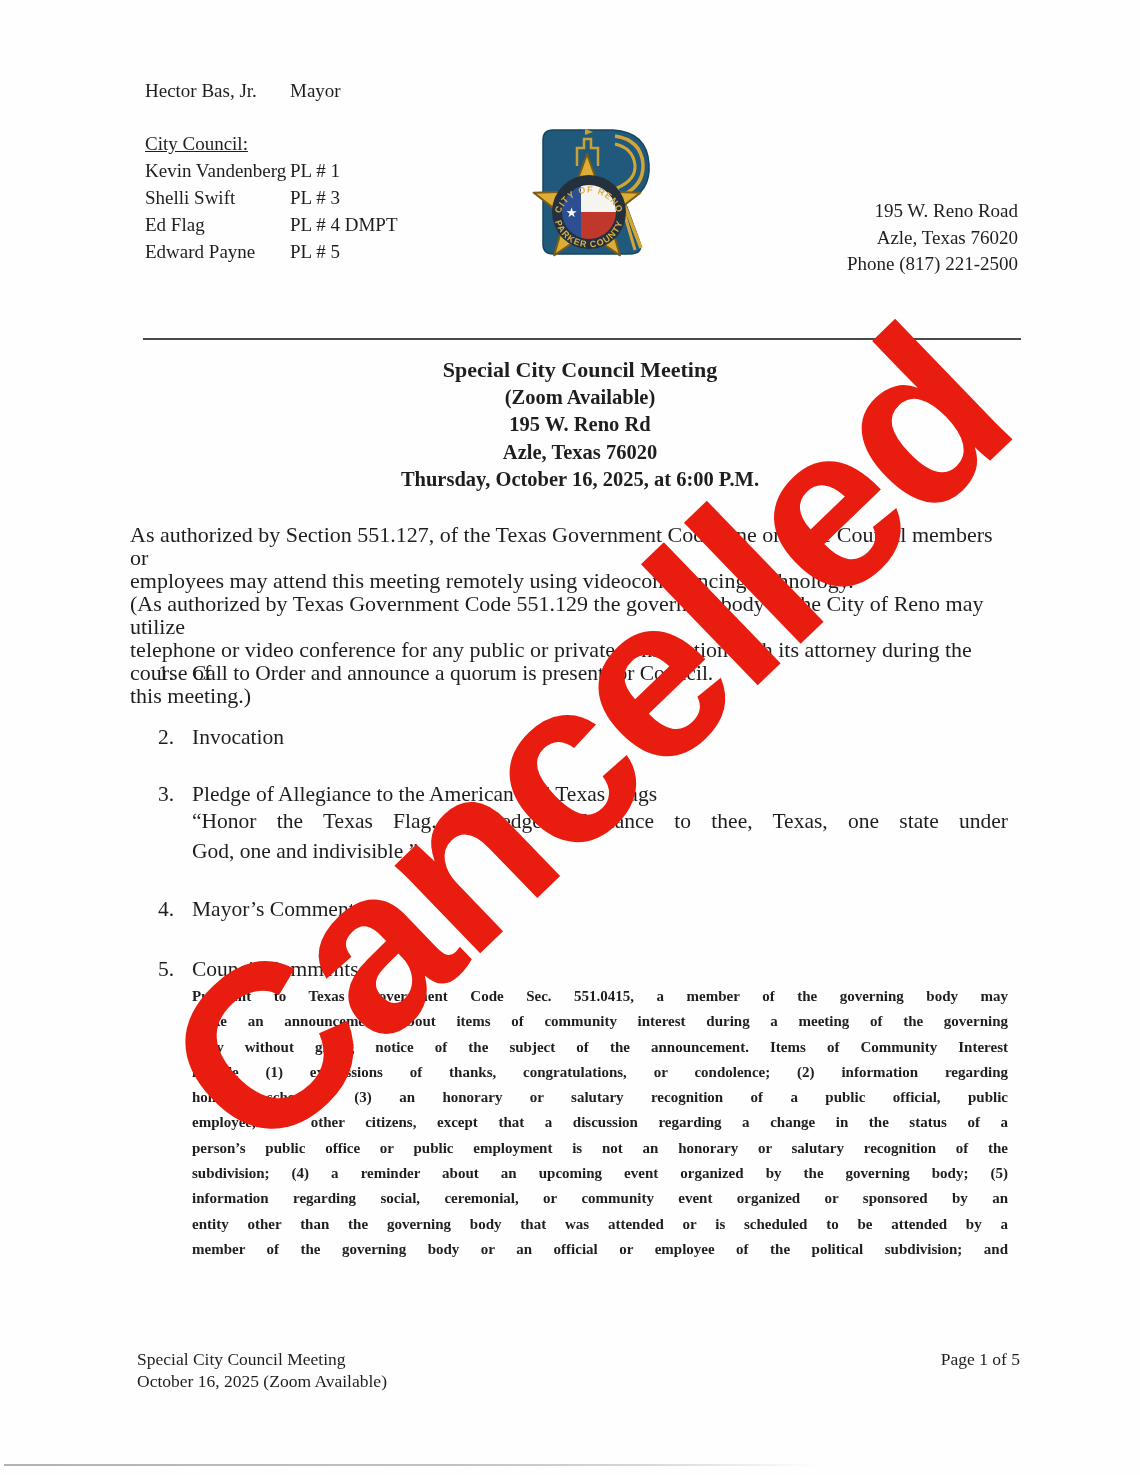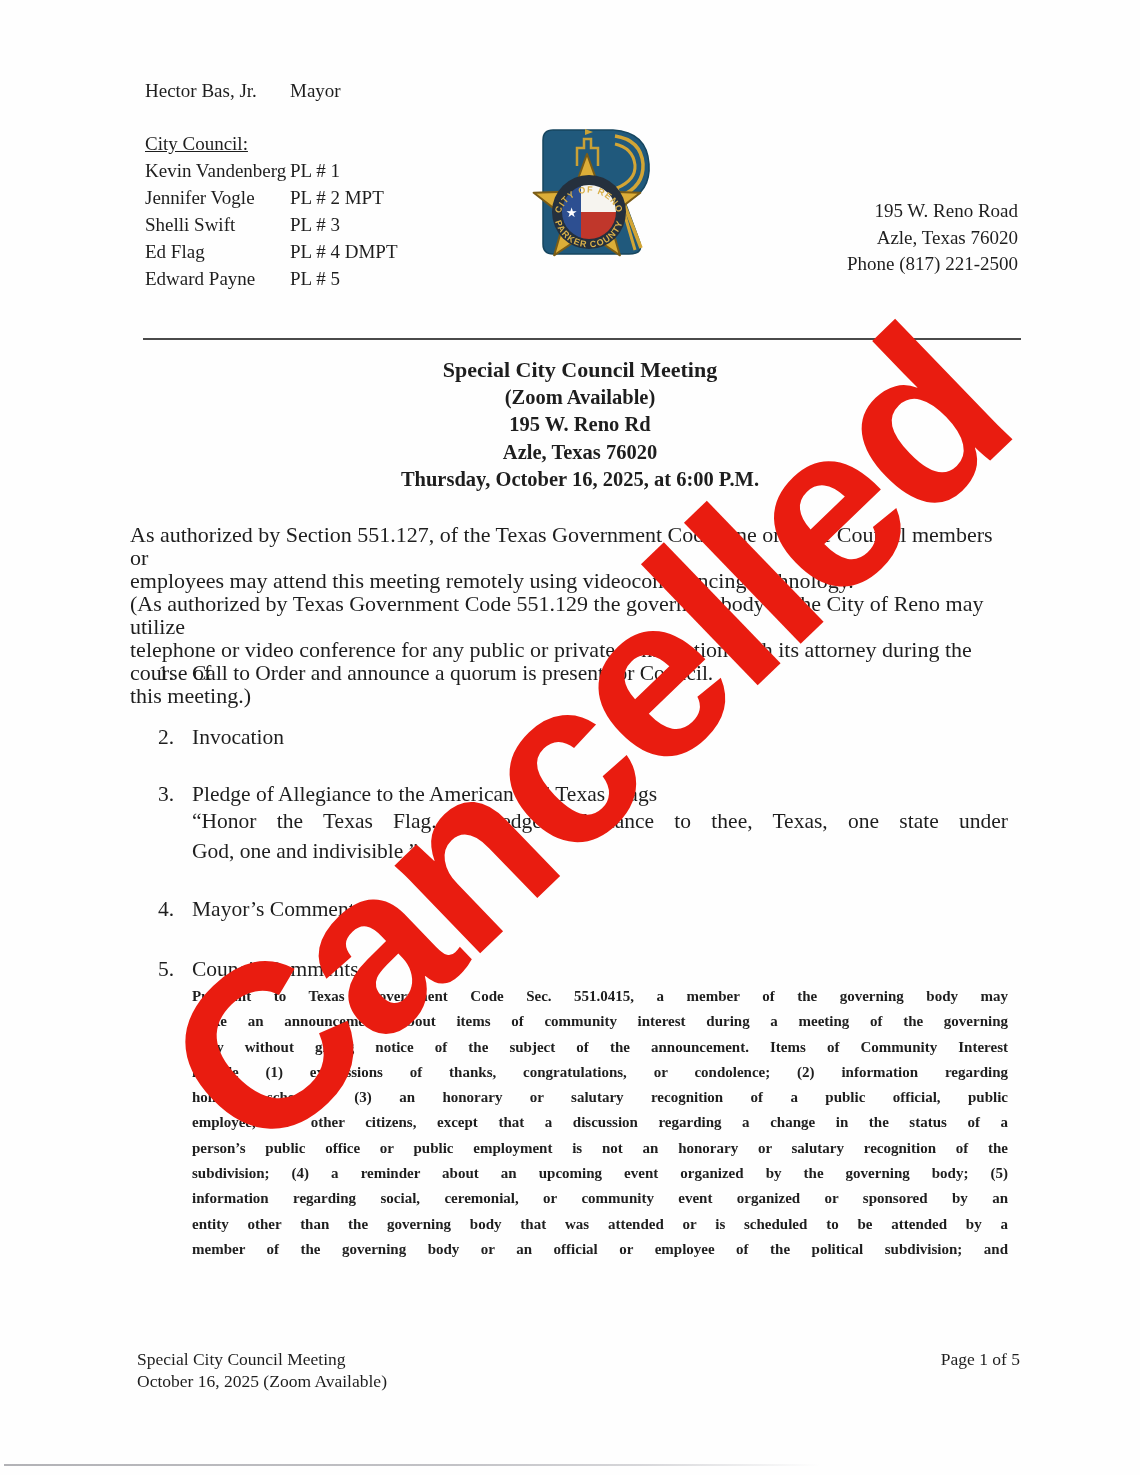--- a/index.html
+++ b/index.html
@@ -62,24 +62,20 @@
   <div class="hdr">
     <div class="hrow">
       <span class="cname">Hector Bas, Jr.</span>
       <span>Mayor</span>
     </div>
     <div class="hspacer"></div>
     <div class="council-label">City Council:</div>
     <div class="hrow">
       <span class="cname">Kevin Vandenberg</span>
       <span>PL # 1</span>
-    </div>
-    <div class="hrow">
-      <span class="cname">Jennifer Vogle</span>
-      <span>PL # 2 MPT</span>
     </div>
     <div class="hrow">
       <span class="cname">Shelli Swift</span>
       <span>PL # 3</span>
     </div>
     <div class="hrow">
       <span class="cname">Ed Flag</span>
       <span>PL # 4 DMPT</span>
     </div>
     <div class="hrow">

